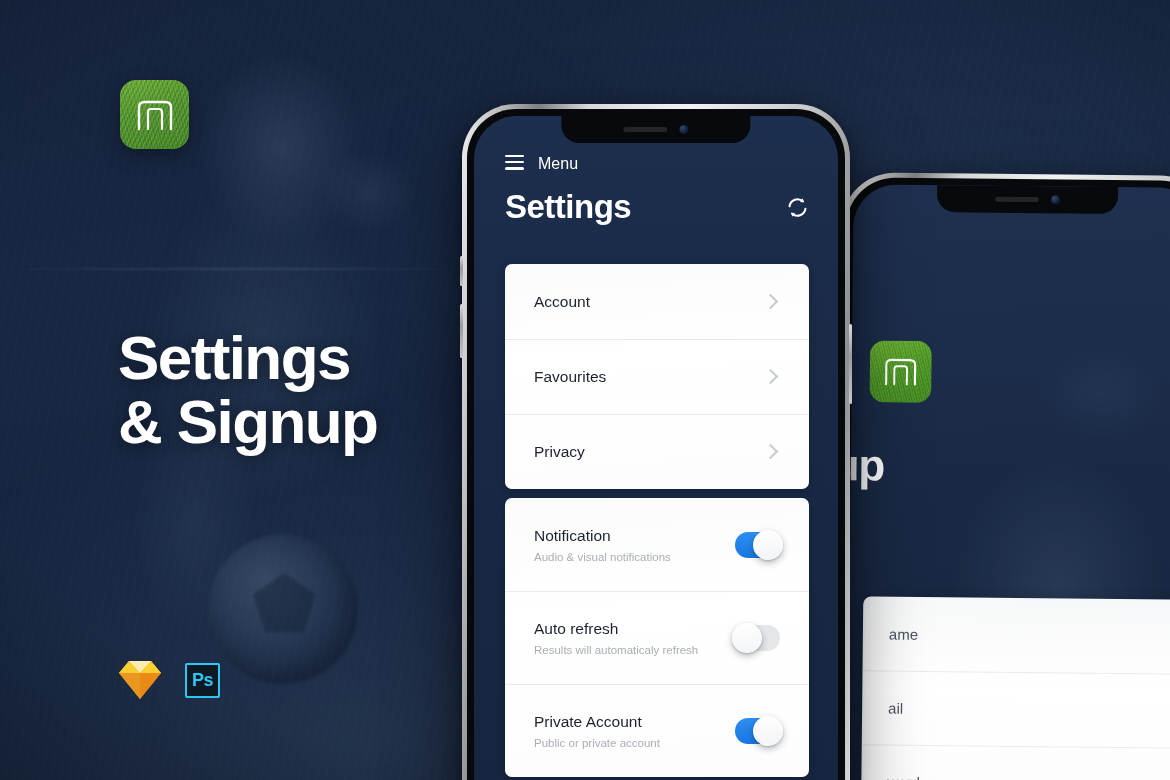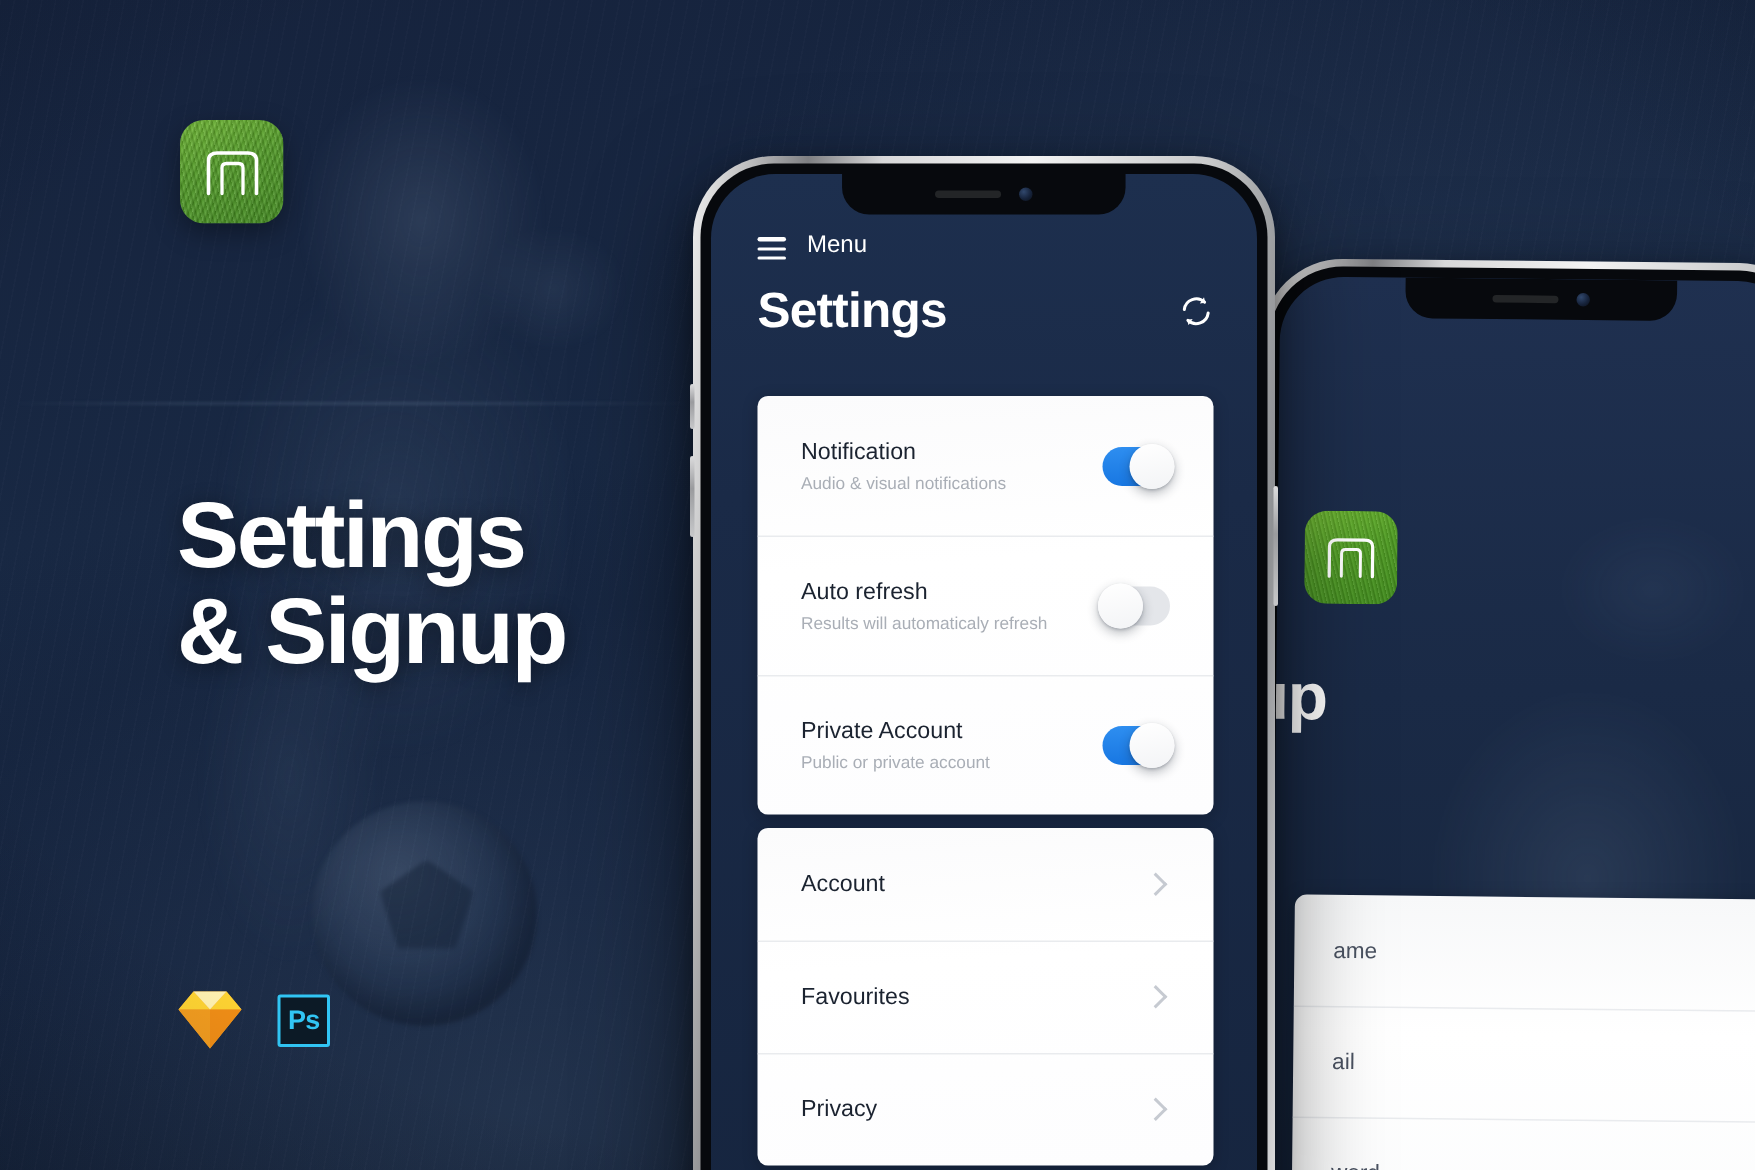--- a/index.html
+++ b/index.html
@@ -219,21 +219,21 @@
     width: 2px; height: 4px;
     border-radius: 0 2px 2px 0;
     background: rgba(255,255,255,.6);
   }
   .battery-fill { height: 100%; background: #fff; border-radius: 1.4px; }
 
   .menu-row {
     position: absolute;
     top: 39px; left: 31px;
     display: flex;
-    align-items: flex-end;
+    align-items: flex-start;
     gap: 14px;
     z-index: 15;
   }
   .hamburger { display: flex; flex-direction: column; gap: 4px; }
   .hamburger span {
     display: block;
     width: 19px; height: 2.2px;
     background: #fff;
     border-radius: 2px;
   }
@@ -497,20 +497,39 @@
             <path d="M3.7 10.8 A8.4 8.4 0 0 1 17.8 5.7" fill="none" stroke="#fff" stroke-width="2.1" stroke-linecap="round"></path>
             <path d="M17.4 2.3 L18.3 6.1 L14.5 6.6 Z" fill="#fff"></path>
             <path d="M6.6 21.7 L5.7 17.9 L9.5 17.4 Z" fill="#fff"></path>
           </svg>
         </div>
 
         <div class="cards">
 
           <div class="card">
 
+            <div class="link-row">
+              <span class="link-title">Account</span>
+              <span class="chev"></span>
+            </div>
+
+            <div class="link-row">
+              <span class="link-title">Favourites</span>
+              <span class="chev"></span>
+            </div>
+
+            <div class="link-row">
+              <span class="link-title">Privacy</span>
+              <span class="chev"></span>
+            </div>
+
+          </div>
+
+          <div class="card">
+
             <div class="toggle-row">
               <span class="row-text">
                 <span class="row-title">Notification</span>
                 <span class="row-sub">Audio &amp; visual notifications</span>
               </span>
               <span class="toggle on">
                   <span class="knob"></span>
                 </span>
             </div>
 
@@ -529,39 +548,20 @@
                 <span class="row-title">Private Account</span>
                 <span class="row-sub">Public or private account</span>
               </span>
               <span class="toggle on">
                   <span class="knob"></span>
                 </span>
             </div>
 
           </div>
 
-          <div class="card">
-
-            <div class="link-row">
-              <span class="link-title">Account</span>
-              <span class="chev"></span>
-            </div>
-
-            <div class="link-row">
-              <span class="link-title">Favourites</span>
-              <span class="chev"></span>
-            </div>
-
-            <div class="link-row">
-              <span class="link-title">Privacy</span>
-              <span class="chev"></span>
-            </div>
-
-          </div>
-
         </div>
 
       </div>
     </div>
   </div>
 
   <div class="vignette"></div>
 </div>
 
 </body></html>

